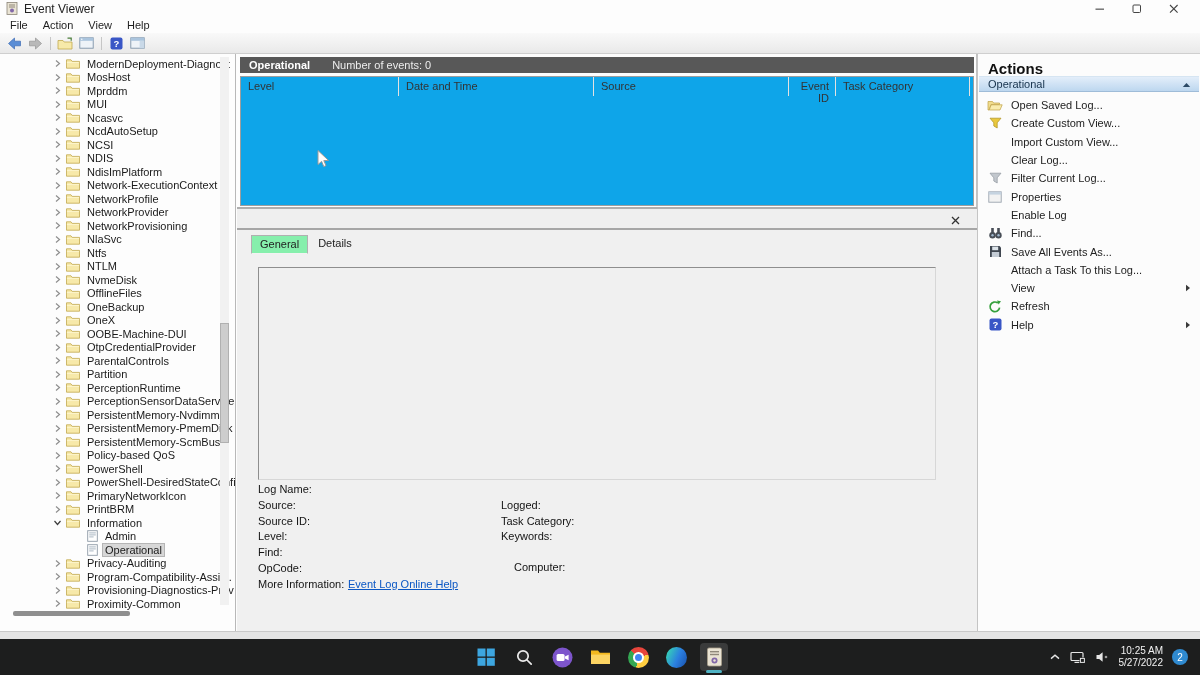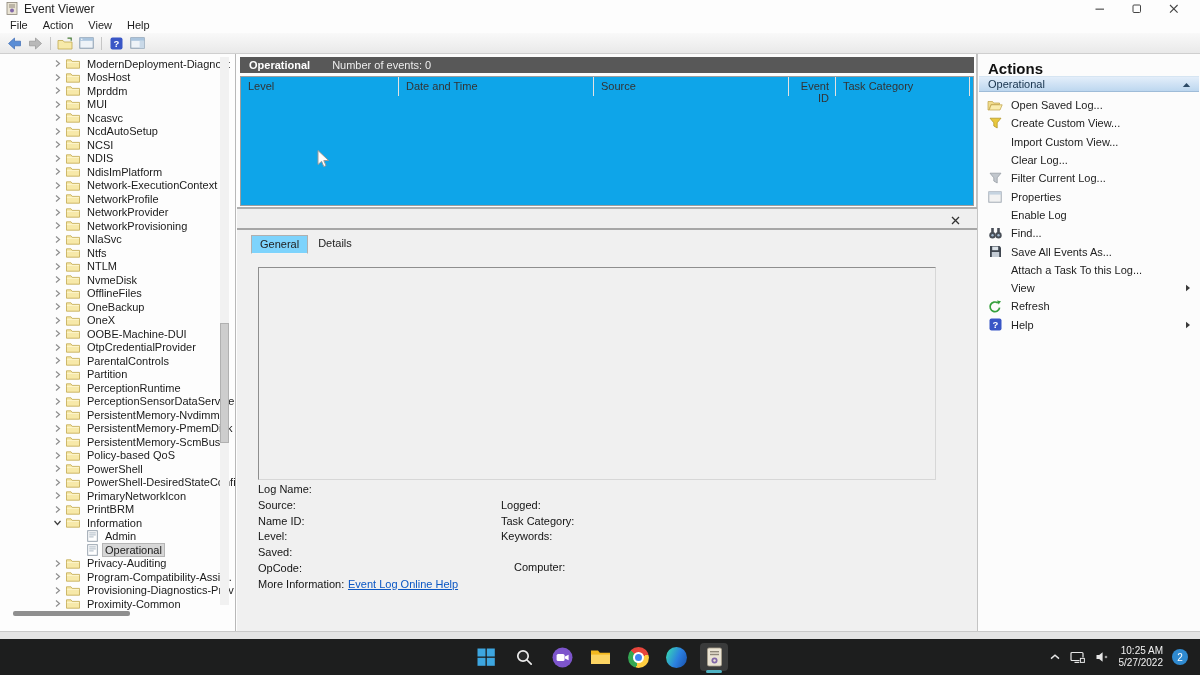--- a/index.html
+++ b/index.html
@@ -55,21 +55,21 @@
   .col { font-size:11px; color:#333; padding:3px 0 0 7px; border-right:1px solid #e2e2e2; height:19px; }
   .col.right { text-align:right; padding-right:6px; padding-left:0; }
 
   .preview { position:absolute; left:0; top:153px; width:740px; height:424px; background:#f0f0f0; }
   .p-topline { height:2px; background:#aeaeae; }
   .p-strip { height:21px; background:#efefef; border-bottom:2px solid #a6a6a6; position:relative; }
   .p-close { position:absolute; right:15px; top:4px; width:14px; height:14px; display:flex;
              align-items:center; justify-content:center; }
   .tabs { position:absolute; left:14px; top:28px; display:flex; font-size:11px; color:#222; }
   .tab { padding:2px 8px 3px; margin-right:2px; }
-  .tab.active { background:#7dd3fc; border:1px solid #b0b0b0; border-bottom-color:#f2f2f2; }
+  .tab.active { background:#86efac; border:1px solid #b0b0b0; border-bottom-color:#f2f2f2; }
   .gbox { position:absolute; left:21px; top:60px; width:678px; height:213px;
           border-top:1px solid #8e8e8e; border-left:1px solid #8e8e8e;
           border-right:1px solid #d7d7d7; border-bottom:1px solid #d7d7d7; }
   .fields { position:absolute; left:21px; top:276px; width:705px; height:130px; font-size:11px; color:#141414; }
   .frow { position:absolute; white-space:nowrap; }
   .flink { color:var(--link,#0b57c4); text-decoration:underline; cursor:pointer; }
 
   
   .actions { position:absolute; left:977px; top:0; width:223px; height:100%; background:#fcfcfc;
              border-left:1px solid #c4c4c4; }
@@ -808,23 +808,23 @@
               </span>
           </div>
           <div class="tabs" id="tabs">
               <span class="tab active">General</span>
               <span class="tab">Details</span>
             </div>
           <div class="gbox"></div>
           <div class="fields" id="fields">
               <span class="frow" style="left: 0px; top: 0px;">Log Name:</span>
               <span class="frow" style="left: 0px; top: 15.8px;">Source:</span>
-              <span class="frow" style="left: 0px; top: 31.6px;">Name ID:</span>
+              <span class="frow" style="left: 0px; top: 31.6px;">Source ID:</span>
               <span class="frow" style="left: 0px; top: 47.4px;">Level:</span>
-              <span class="frow" style="left: 0px; top: 63.2px;">Saved:</span>
+              <span class="frow" style="left: 0px; top: 63.2px;">Find:</span>
               <span class="frow" style="left: 0px; top: 79px;">OpCode:</span>
               <span class="frow" style="left: 243px; top: 15.8px;">Logged:</span>
               <span class="frow" style="left: 243px; top: 31.6px;">Task Category:</span>
               <span class="frow" style="left: 243px; top: 47.4px;">Keywords:</span>
               <span class="frow" style="left: 243px; top: 78px; margin-left: 13px;">Computer:</span>
               <span class="frow" style="left: 0px; top: 94.8px;">More Information:</span>
               <span class="frow flink" style="left: 90px; top: 94.8px;">Event Log Online Help</span>
             </div>
         </div>
       </div>

